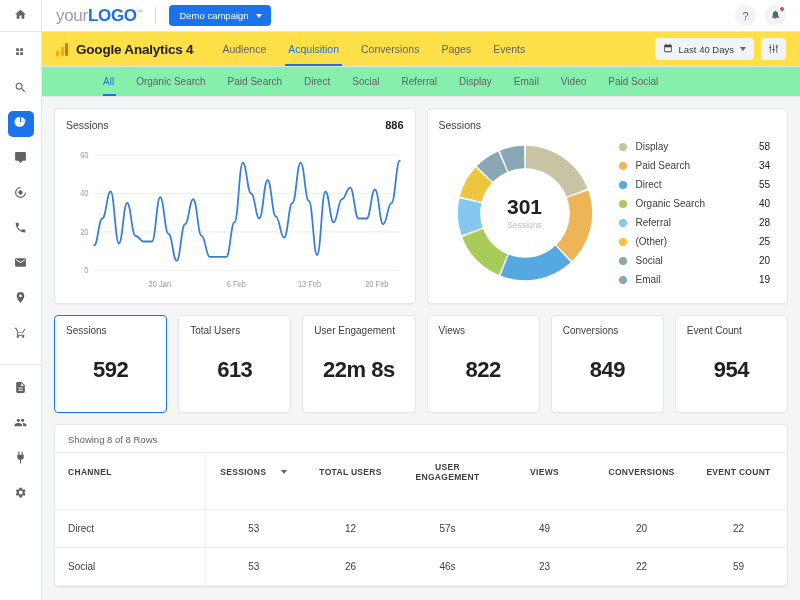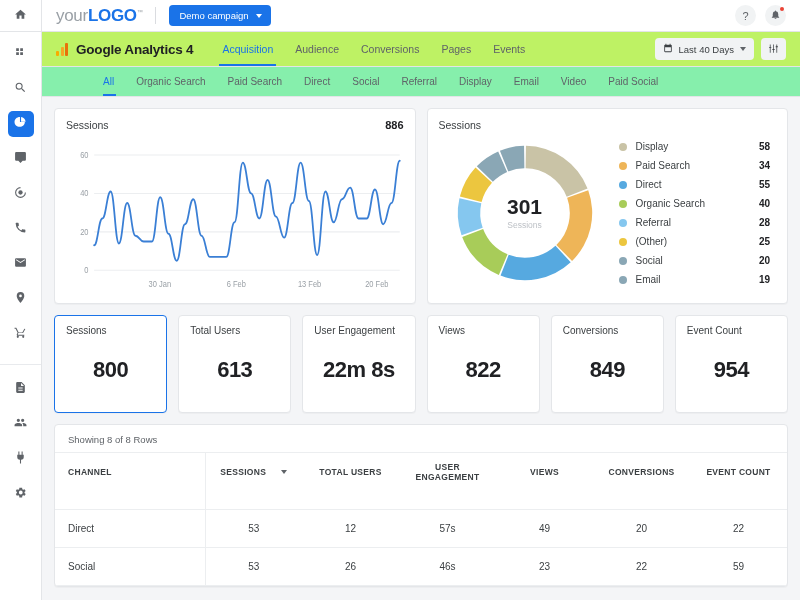--- a/index.html
+++ b/index.html
@@ -58,21 +58,21 @@
   .topbar-spacer { flex: 1; }
   .round-btn {
     width: 21px; height: 21px; border-radius: 50%;
     background: #f1f3f4; display: flex; align-items: center; justify-content: center;
     margin-left: 9px; font-size: 11px; color: #5f6368; position: relative;
   }
   .dot-badge { position: absolute; top: 2px; right: 2.5px; width: 4px; height: 4px; border-radius: 50%; background: #ea4335; }
 
   
   .navbar {
-    height: 35px; flex: 0 0 35px; background: #bef264;
+    height: 35px; flex: 0 0 35px; background: #fde047;
     border-bottom: 1px solid #e3e5e8;
     display: flex; align-items: center; padding: 0 14px;
   }
   .ga-icon { display: flex; align-items: flex-end; gap: 1.5px; margin-right: 8px; height: 13px; }
   .ga-icon i { display: block; width: 3px; border-radius: 1px; }
   .ga-title { font-size: 13.5px; font-weight: 700; color: #202124; letter-spacing: -0.2px; margin-right: 18px; }
   .nav-tabs { display: flex; align-items: center; height: 100%; gap: 0; }
   .nav-tab {
     font-size: 10.5px; color: #5f6368; padding: 0 11px;
     height: 100%; display: flex; align-items: center; position: relative;
@@ -126,21 +126,21 @@
   
   .donut-wrap { flex: 1; display: flex; align-items: center; padding-bottom: 4px; }
   .donut-box { width: 160px; height: 160px; position: relative; flex: 0 0 160px; margin-left: 6px; }
   .donut-center { position: absolute; inset: 0; display: flex; flex-direction: column; align-items: center; justify-content: center; }
   .donut-num { font-size: 21px; font-weight: 700; color: #202124; line-height: 1; }
   .donut-sub { font-size: 8.5px; color: #bdc1c6; margin-top: 3px; }
   .legend { flex: 1; padding-left: 14px; padding-right: 6px; }
   .legend-row { display: flex; align-items: center; height: 19px; font-size: 10px; color: #3c4043; }
   .legend-dot { width: 8px; height: 8px; border-radius: 50%; margin-right: 9px; flex: 0 0 8px; }
   .legend-label { flex: 1; }
-  .legend-val { font-weight: 700; font-size: 10px; color: #202124; }
+  .legend-val { font-weight: 400; font-size: 10px; color: #202124; }
 
   
   .row-kpi { display: flex; gap: 11px; margin-top: 11px; height: 98px; }
   .kpi { flex: 1; min-width: 0; padding: 9px 11px 9px 11px; display: flex; flex-direction: column; position: relative; }
   .kpi.selected { border: 1.8px solid #1a73e8; }
   .kpi-label { font-size: 10px; color: #3c4043; }
   .kpi-value { flex: 1; display: flex; align-items: center; justify-content: center; font-size: 22px; font-weight: 700; color: #202124; letter-spacing: -0.5px; }
 
   
   .table-card { margin-top: 11px; padding: 0; overflow: hidden; }
@@ -302,25 +302,25 @@
     </div>
 
     <div class="navbar">
       <span class="ga-icon">
         <i style="height:5px;background:#f9ab00"></i>
           <i style="height:9px;background:#f5a623"></i>
           <i style="height:13px;background:#e8710a"></i>
       </span>
       <div class="ga-title">Google Analytics 4</div>
       <div class="nav-tabs">
+        <div class="nav-tab">
+            <span>Audience</span>
+          </div>
         <div class="nav-tab active">
             <span>Acquisition</span>
-          </div>
-        <div class="nav-tab">
-            <span>Audience</span>
           </div>
         <div class="nav-tab">
             <span>Conversions</span>
           </div>
         <div class="nav-tab">
             <span>Pages</span>
           </div>
         <div class="nav-tab">
             <span>Events</span>
           </div>
@@ -468,21 +468,21 @@
                   <span class="legend-val">19</span>
                 </div>
               </div>
           </div>
         </div>
       </div>
 
       <div class="row-kpi" id="kpiRow">
           <div class="card kpi selected">
             <div class="kpi-label">Sessions</div>
-            <div class="kpi-value">800</div>
+            <div class="kpi-value">592</div>
           </div>
           <div class="card kpi">
             <div class="kpi-label">Total Users</div>
             <div class="kpi-value">613</div>
           </div>
           <div class="card kpi">
             <div class="kpi-label">User Engagement</div>
             <div class="kpi-value">22m 8s</div>
           </div>
           <div class="card kpi">

